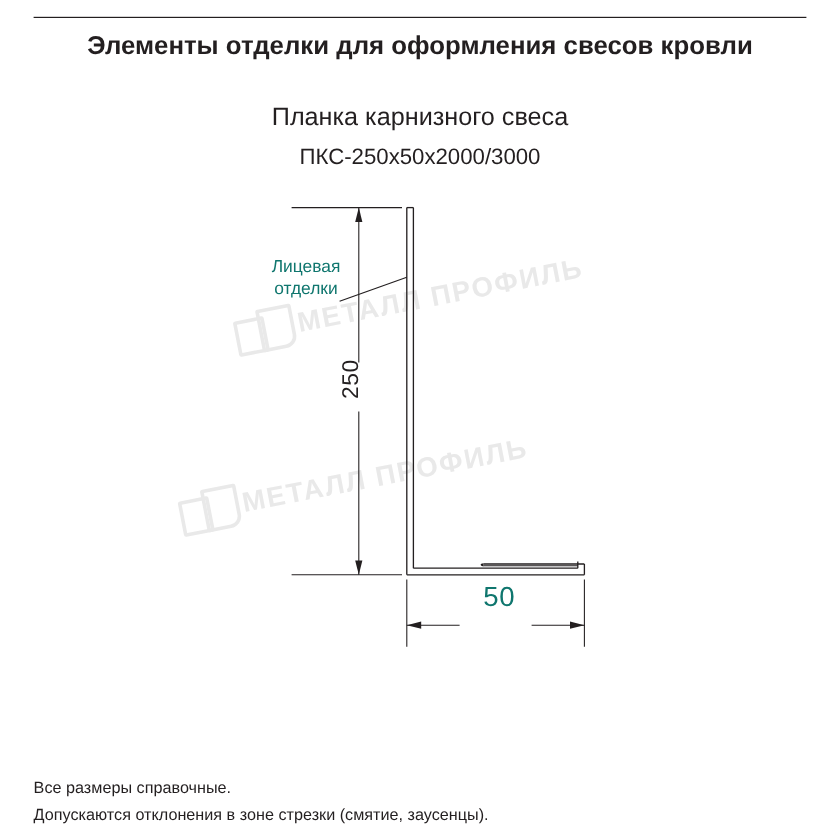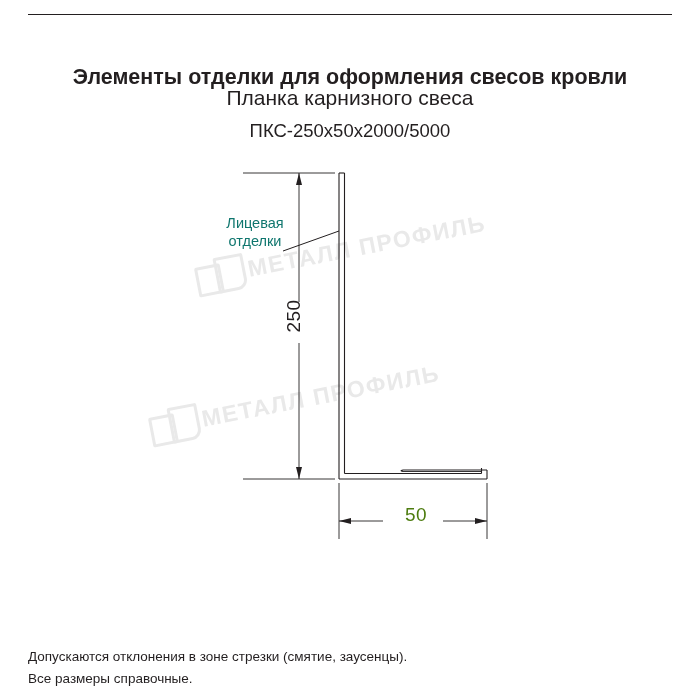--- a/index.html
+++ b/index.html
@@ -34,21 +34,20 @@
   
   .main-title {
     position: absolute;
     left: 0;
     top: 26px;
     width: 700px;
     text-align: center;
     font-size: 21.5px;
     font-weight: bold;
     letter-spacing: 0px;
-    margin-top: 39px;
   }
   .sub-title-1 {
     position: absolute;
     left: 0;
     top: 86px;
     width: 700px;
     text-align: center;
     font-size: 21px;
     font-weight: normal;
   }
@@ -129,25 +128,25 @@
     top: 305px;
     font-size: 19px;
     color: #231f20;
     transform: rotate(-90deg);
     transform-origin: center center;
     letter-spacing: 0.5px;
   }
   .dim-50 {
     position: absolute;
     left: 386px;
-    top: 504px;
+    top: 484px;
     width: 60px;
     text-align: center;
-    font-size: 19px;
-    color: #4d7c0f;
+    font-size: 23px;
+    color: #0f766e;
     letter-spacing: 0.5px;
   }
 
   
   .footer {
     position: absolute;
     left: 28px;
     top: 646px;
     font-size: 13.5px;
     line-height: 22px;
@@ -157,21 +156,21 @@
 </style>
 </head>
 <body>
 
 <div class="page">
 
   <div class="top-rule"></div>
 
   <div class="main-title">Элементы отделки для оформления свесов кровли</div>
   <div class="sub-title-1">Планка карнизного свеса</div>
-  <div class="sub-title-2">ПКС-250х50х2000/5000</div>
+  <div class="sub-title-2">ПКС-250х50х2000/3000</div>
 
   <div class="watermark wm-1">
     <div class="wm-mark">
       <div class="m-left"></div>
       <div class="m-right"></div>
     </div>
     <div class="wm-text">МЕТАЛЛ ПРОФИЛЬ</div>
   </div>
   <div class="watermark wm-2">
     <div class="wm-mark">
@@ -231,17 +230,17 @@
 
   <div class="label-face">
     <div>Лицевая</div>
     <div>отделки</div>
   </div>
 
   <div class="dim-250">250</div>
   <div class="dim-50">50</div>
 
   <div class="footer">
+    <div>Все размеры справочные.</div>
     <div>Допускаются отклонения в зоне стрезки (смятие, заусенцы).</div>
-    <div>Все размеры справочные.</div>
   </div>
 
 </div>
 
 </body></html>

